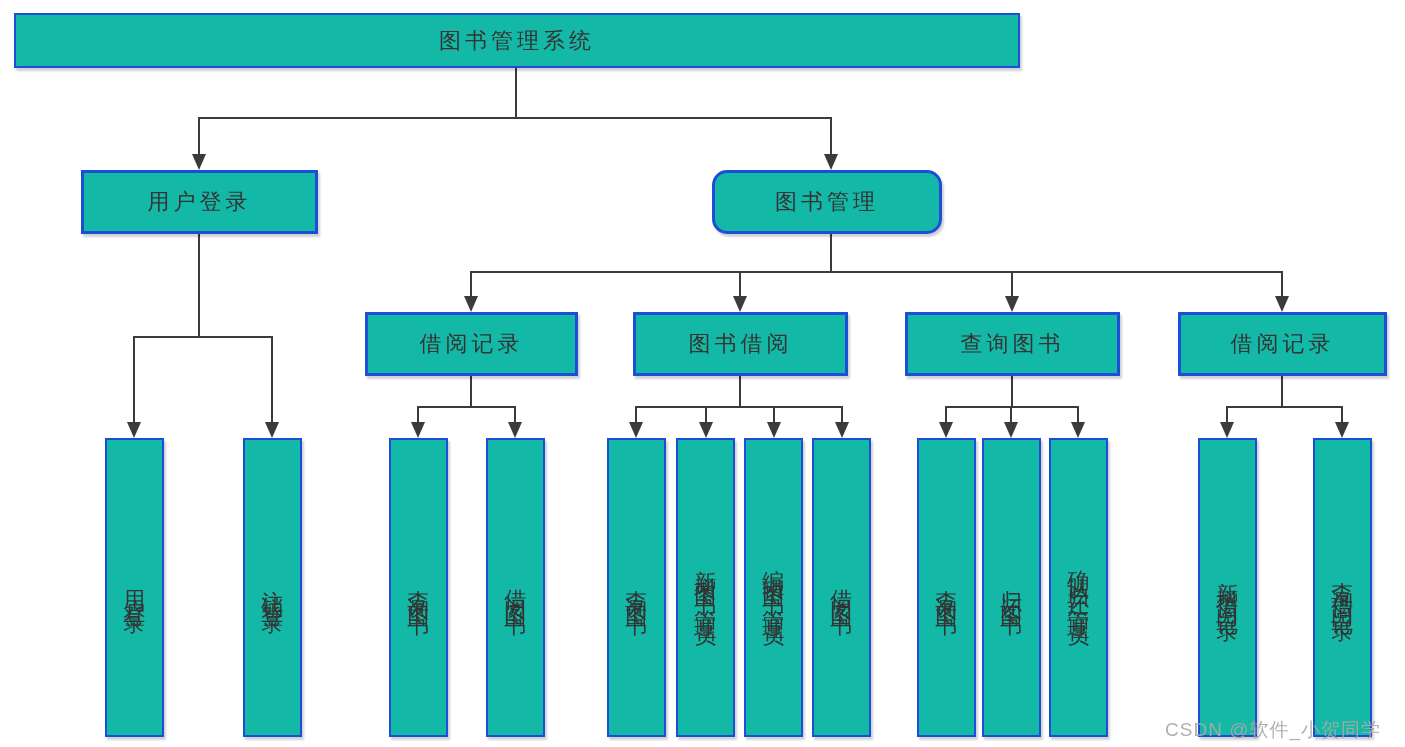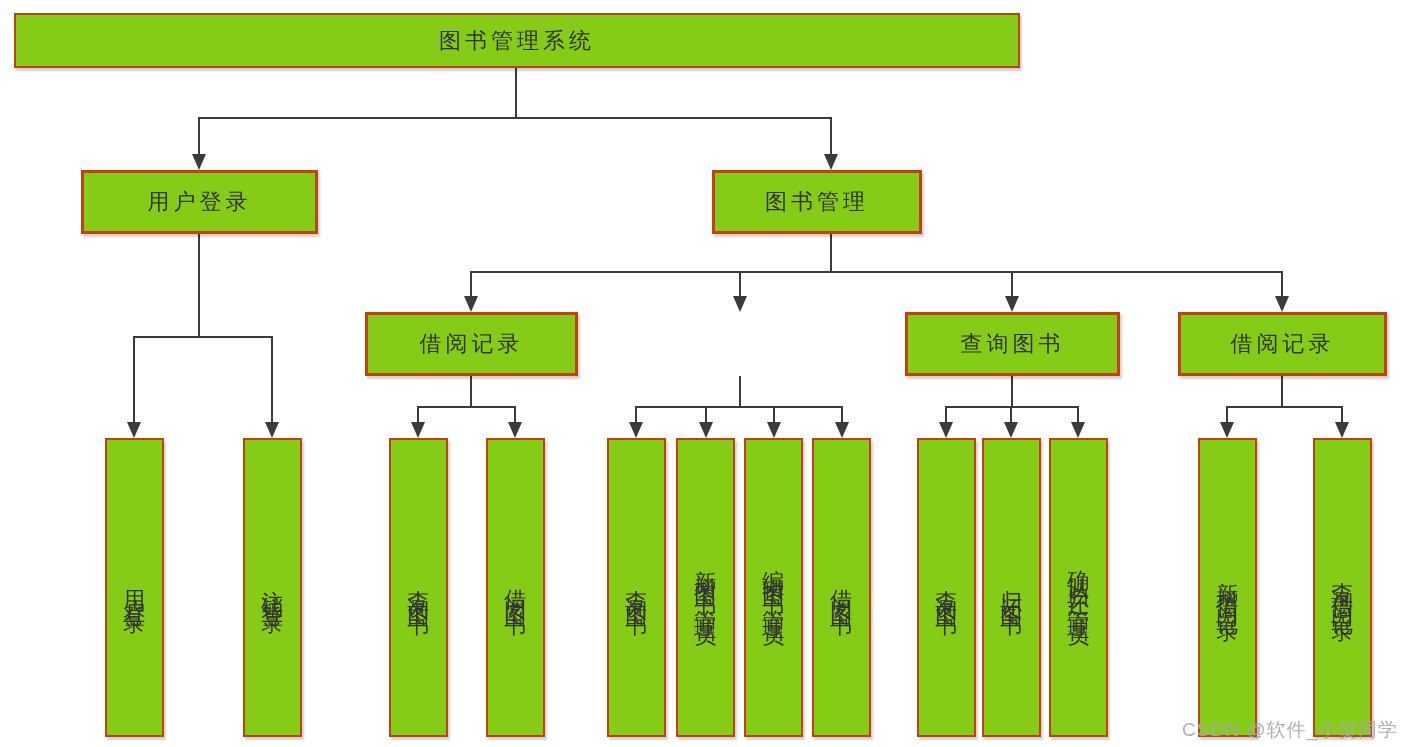--- a/index.html
+++ b/index.html
@@ -12,51 +12,51 @@
     overflow: hidden;
   }
   svg.connectors {
     position: absolute;
     left: 0; top: 0;
     width: 1405px; height: 747px;
   }
   .box {
     position: absolute;
     box-sizing: border-box;
-    background: #84cc16;
-    border: 2px solid #c2410c;
+    background: #14b8a6;
+    border: 2px solid #1d4ed8;
     box-shadow: 2px 3px 2px rgba(0,0,0,0.18);
     display: flex;
     align-items: center;
     justify-content: center;
     color: #333333;
     font-size: 22px;
     letter-spacing: 4px;
     white-space: nowrap;
   }
   .box.thick { border-width: 3px; }
   .leaf span {
     writing-mode: vertical-rl;
     text-orientation: mixed;
     letter-spacing: 8px;
     line-height: 1.15;
     font-size: 22px;
   }
   .watermark {
     position: absolute;
-    right: 7px;
+    right: 24px;
     bottom: 4px;
     font-size: 19px;
     letter-spacing: 1px;
     color: rgba(168,168,168,0.92);
   }
   
   #n-root  { left: 14px;  top: 13px;  width: 1006px; height: 55px; }
   #n-ul    { left: 81px;  top: 170px; width: 237px;  height: 64px; }
-  #n-bm    { left: 712px; top: 170px; width: 210px;  height: 64px; }
+  #n-bm    { left: 712px; top: 170px; width: 230px;  height: 64px; border-radius: 15px; }
   #n-l3a   { left: 365px; top: 312px; width: 213px;  height: 64px; }
   #n-l3b   { left: 633px; top: 312px; width: 215px;  height: 64px; }
   #n-l3c   { left: 905px; top: 312px; width: 215px;  height: 64px; }
   #n-l3d   { left: 1178px;top: 312px; width: 209px;  height: 64px; }
   .leaf    { top: 438px; width: 59px; height: 299px; }
   #lf-g1a  { left: 105px; }  #lf-g1b  { left: 243px; }
   #lf-g2a  { left: 389px; }  #lf-g2b  { left: 486px; }
   #lf-g3a  { left: 607px; }  #lf-g3b  { left: 676px; }
   #lf-g3c  { left: 744px; }  #lf-g3d  { left: 812px; }
   #lf-g4a  { left: 917px; }  #lf-g4b  { left: 982px; }  #lf-g4c  { left: 1049px; }
@@ -114,20 +114,23 @@
   <div class="box thick" id="n-ul">
     <span>用户登录</span>
   </div>
   <div class="box thick" id="n-bm">
     <span>图书管理</span>
   </div>
 
   <div class="box thick" id="n-l3a">
     <span>借阅记录</span>
   </div>
+  <div class="box thick" id="n-l3b">
+    <span>图书借阅</span>
+  </div>
   <div class="box thick" id="n-l3c">
     <span>查询图书</span>
   </div>
   <div class="box thick" id="n-l3d">
     <span>借阅记录</span>
   </div>
 
   <div class="box leaf" id="lf-g1a">
     <span>用户登录</span>
   </div>

